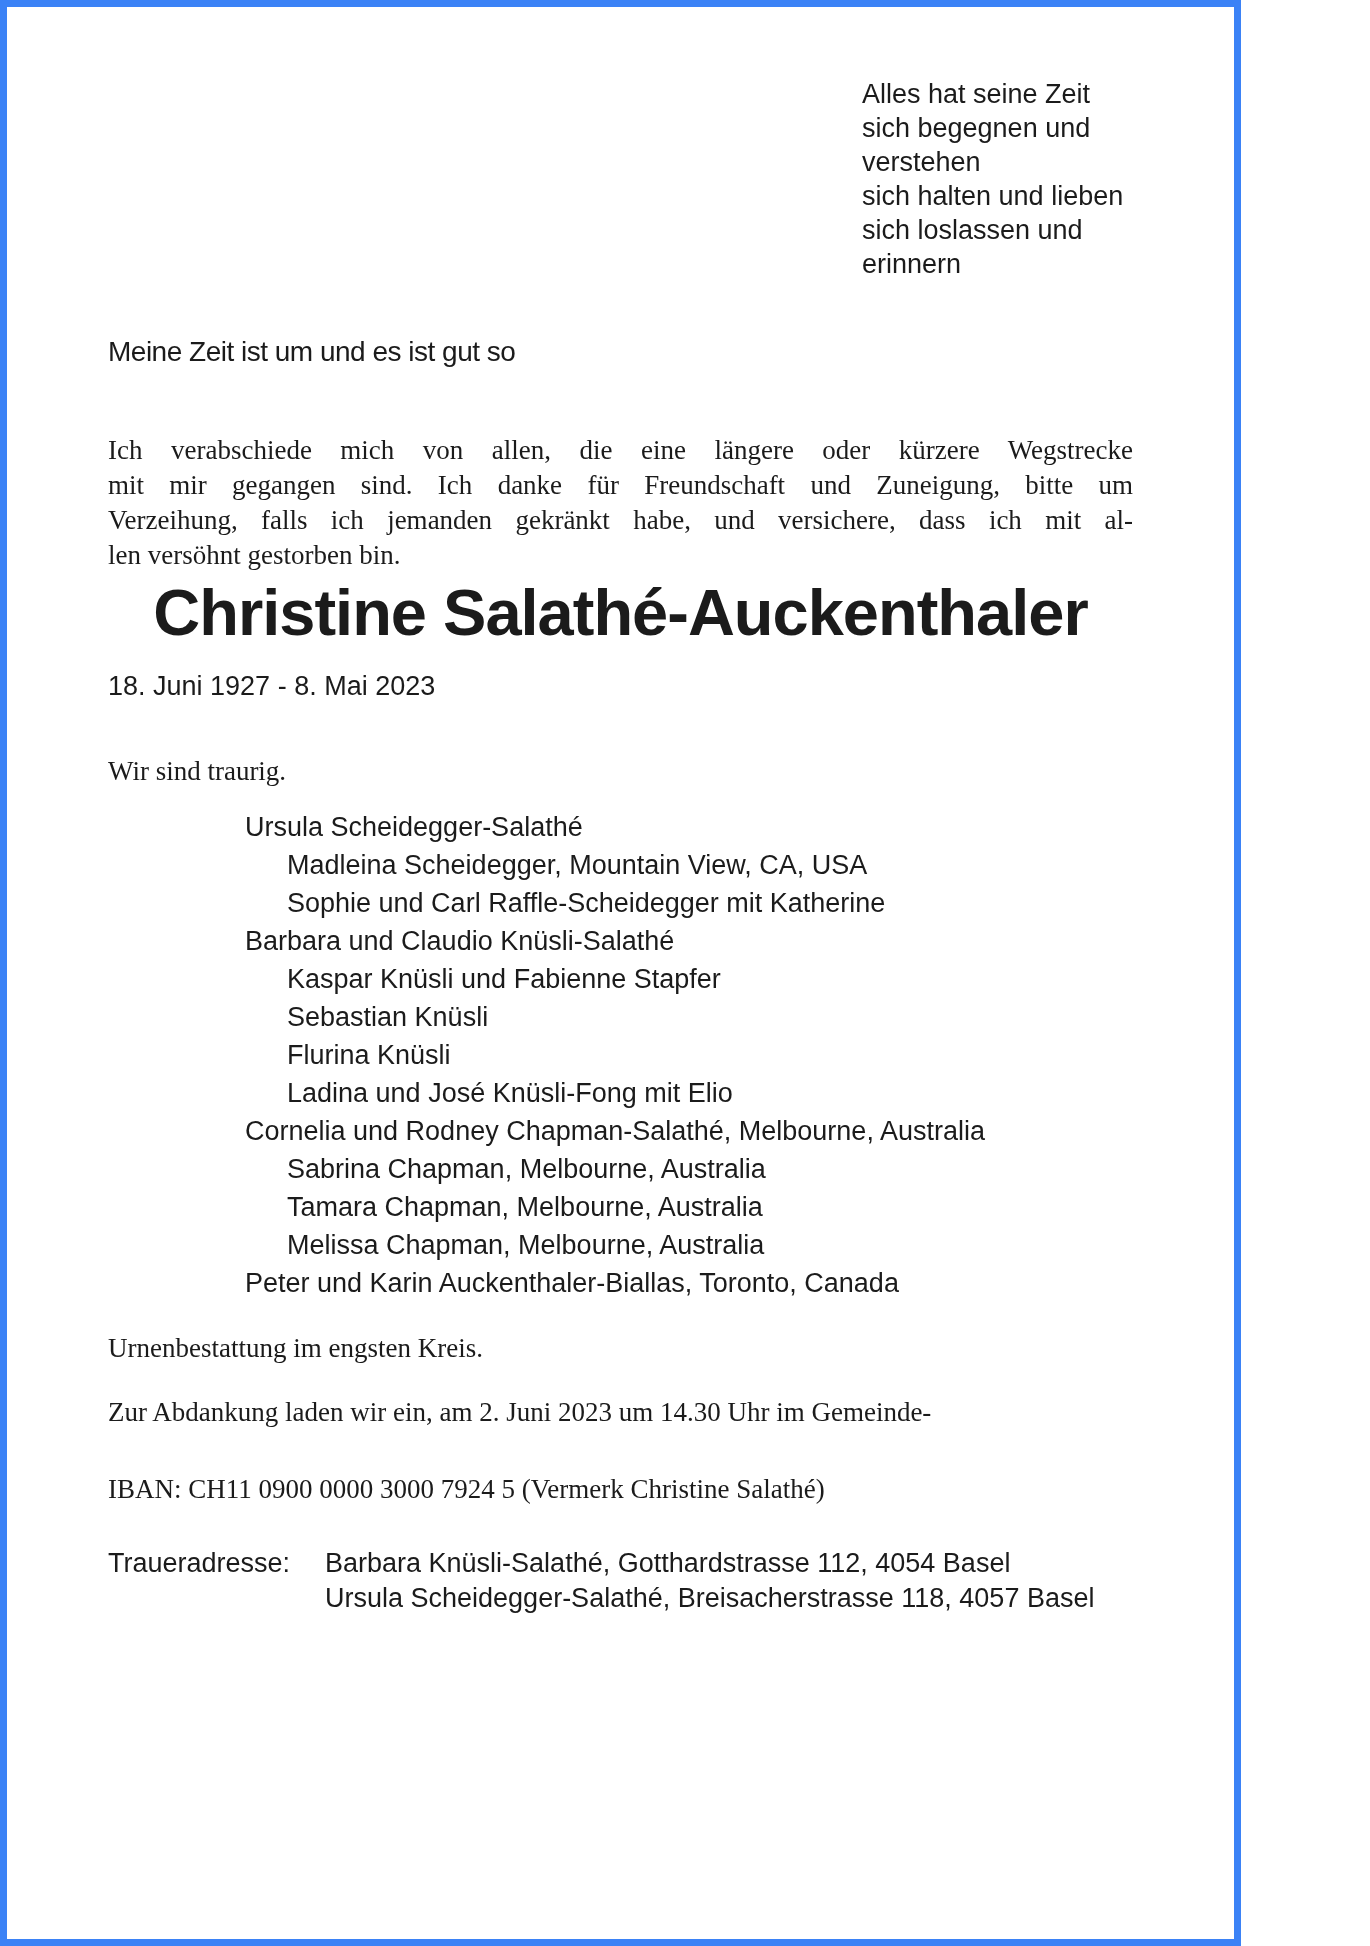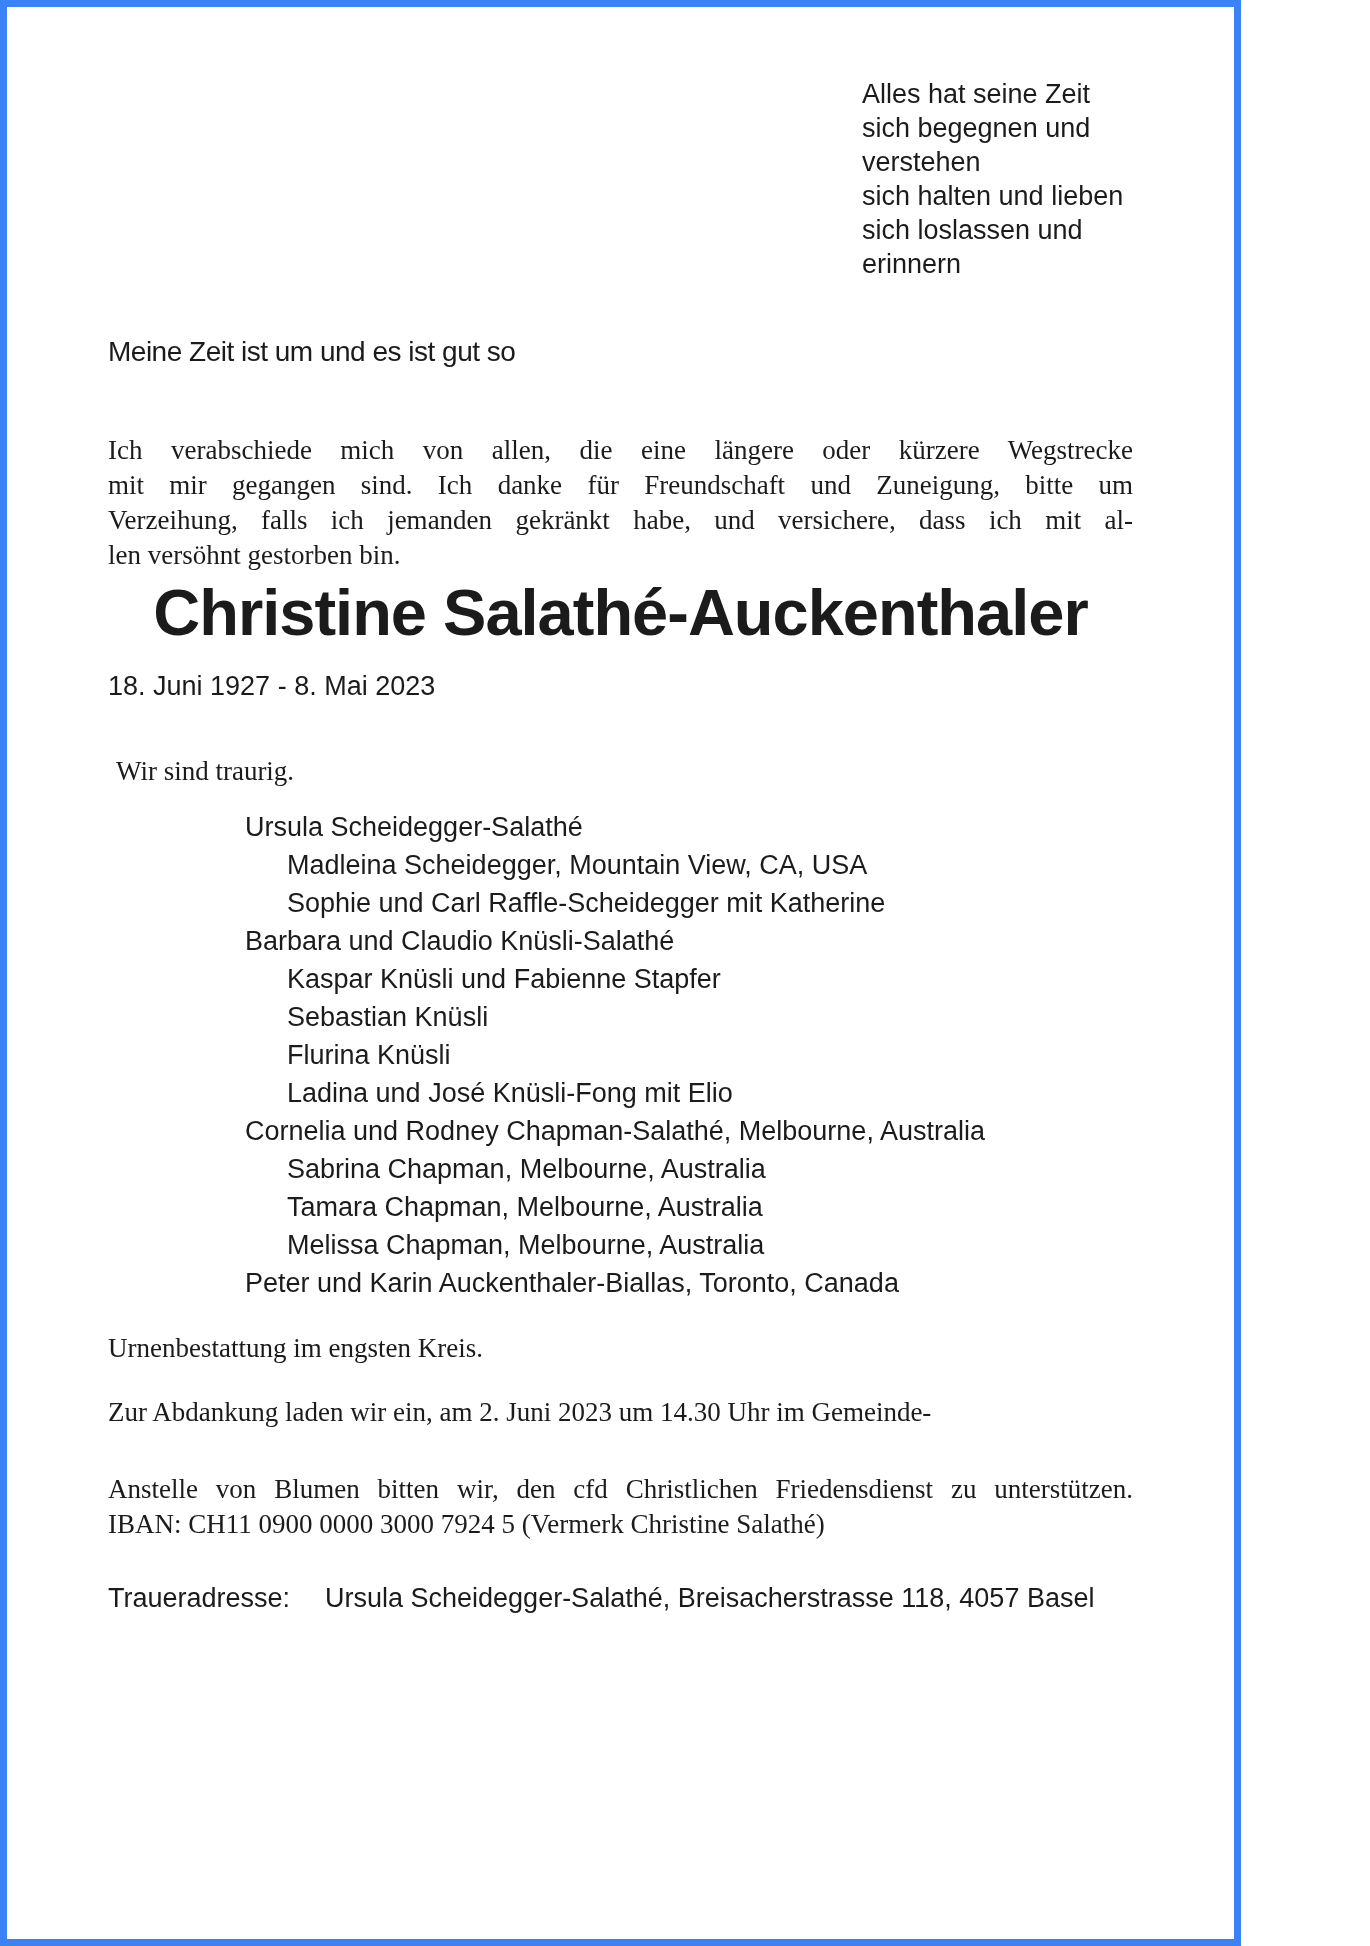--- a/index.html
+++ b/index.html
@@ -48,21 +48,21 @@
     font-weight: bold;
     letter-spacing: -1px;
   }
   .dates {
     margin-top: 16px;
     text-align: left;
     font-size: 27px;
     line-height: 35px;
   }
   .life { margin-top: 66px; }
-  .mourning-intro { margin-top: 50px; margin-left: 8px; }
+  .mourning-intro { margin-top: 50px; }
   .family {
     margin-top: 19px;
     font-size: 27px;
     line-height: 38px;
   }
   .family > div { margin-left: 137px; }
   .family > div.indent-2 { margin-left: 179px; }
   .urn { margin-top: 29px; }
   .service { margin-top: 29px; }
   .donation { margin-top: 42px; }
@@ -125,25 +125,25 @@
 
   <div class="para urn">Urnenbestattung im engsten Kreis.</div>
 
   <div class="para justify service">
 
   <div>Zur Abdankung laden wir ein, am 2. Juni 2023 um 14.30 Uhr im Gemeinde-</div>
     </div>
 
   <div class="para justify donation">
 
-  <div>Anstelle von Blumen bitten wir, den cfd Christlichen Friedensdienst zu unterstützen.</div>
       <div>IBAN: CH11 0900 0000 3000 7924 5 (Vermerk Christine Salathé)</div>
     </div>
 
   <div class="address-row">
     <div class="addr-label">Traueradresse:</div>
     <div class="addr-lines">
 
+    <div>Barbara Knüsli-Salathé, Gotthardstrasse 112, 4054 Basel</div>
         <div>Ursula Scheidegger-Salathé, Breisacherstrasse 118, 4057 Basel</div>
       </div>
   </div>
 
 </div>
 
 </body></html>

